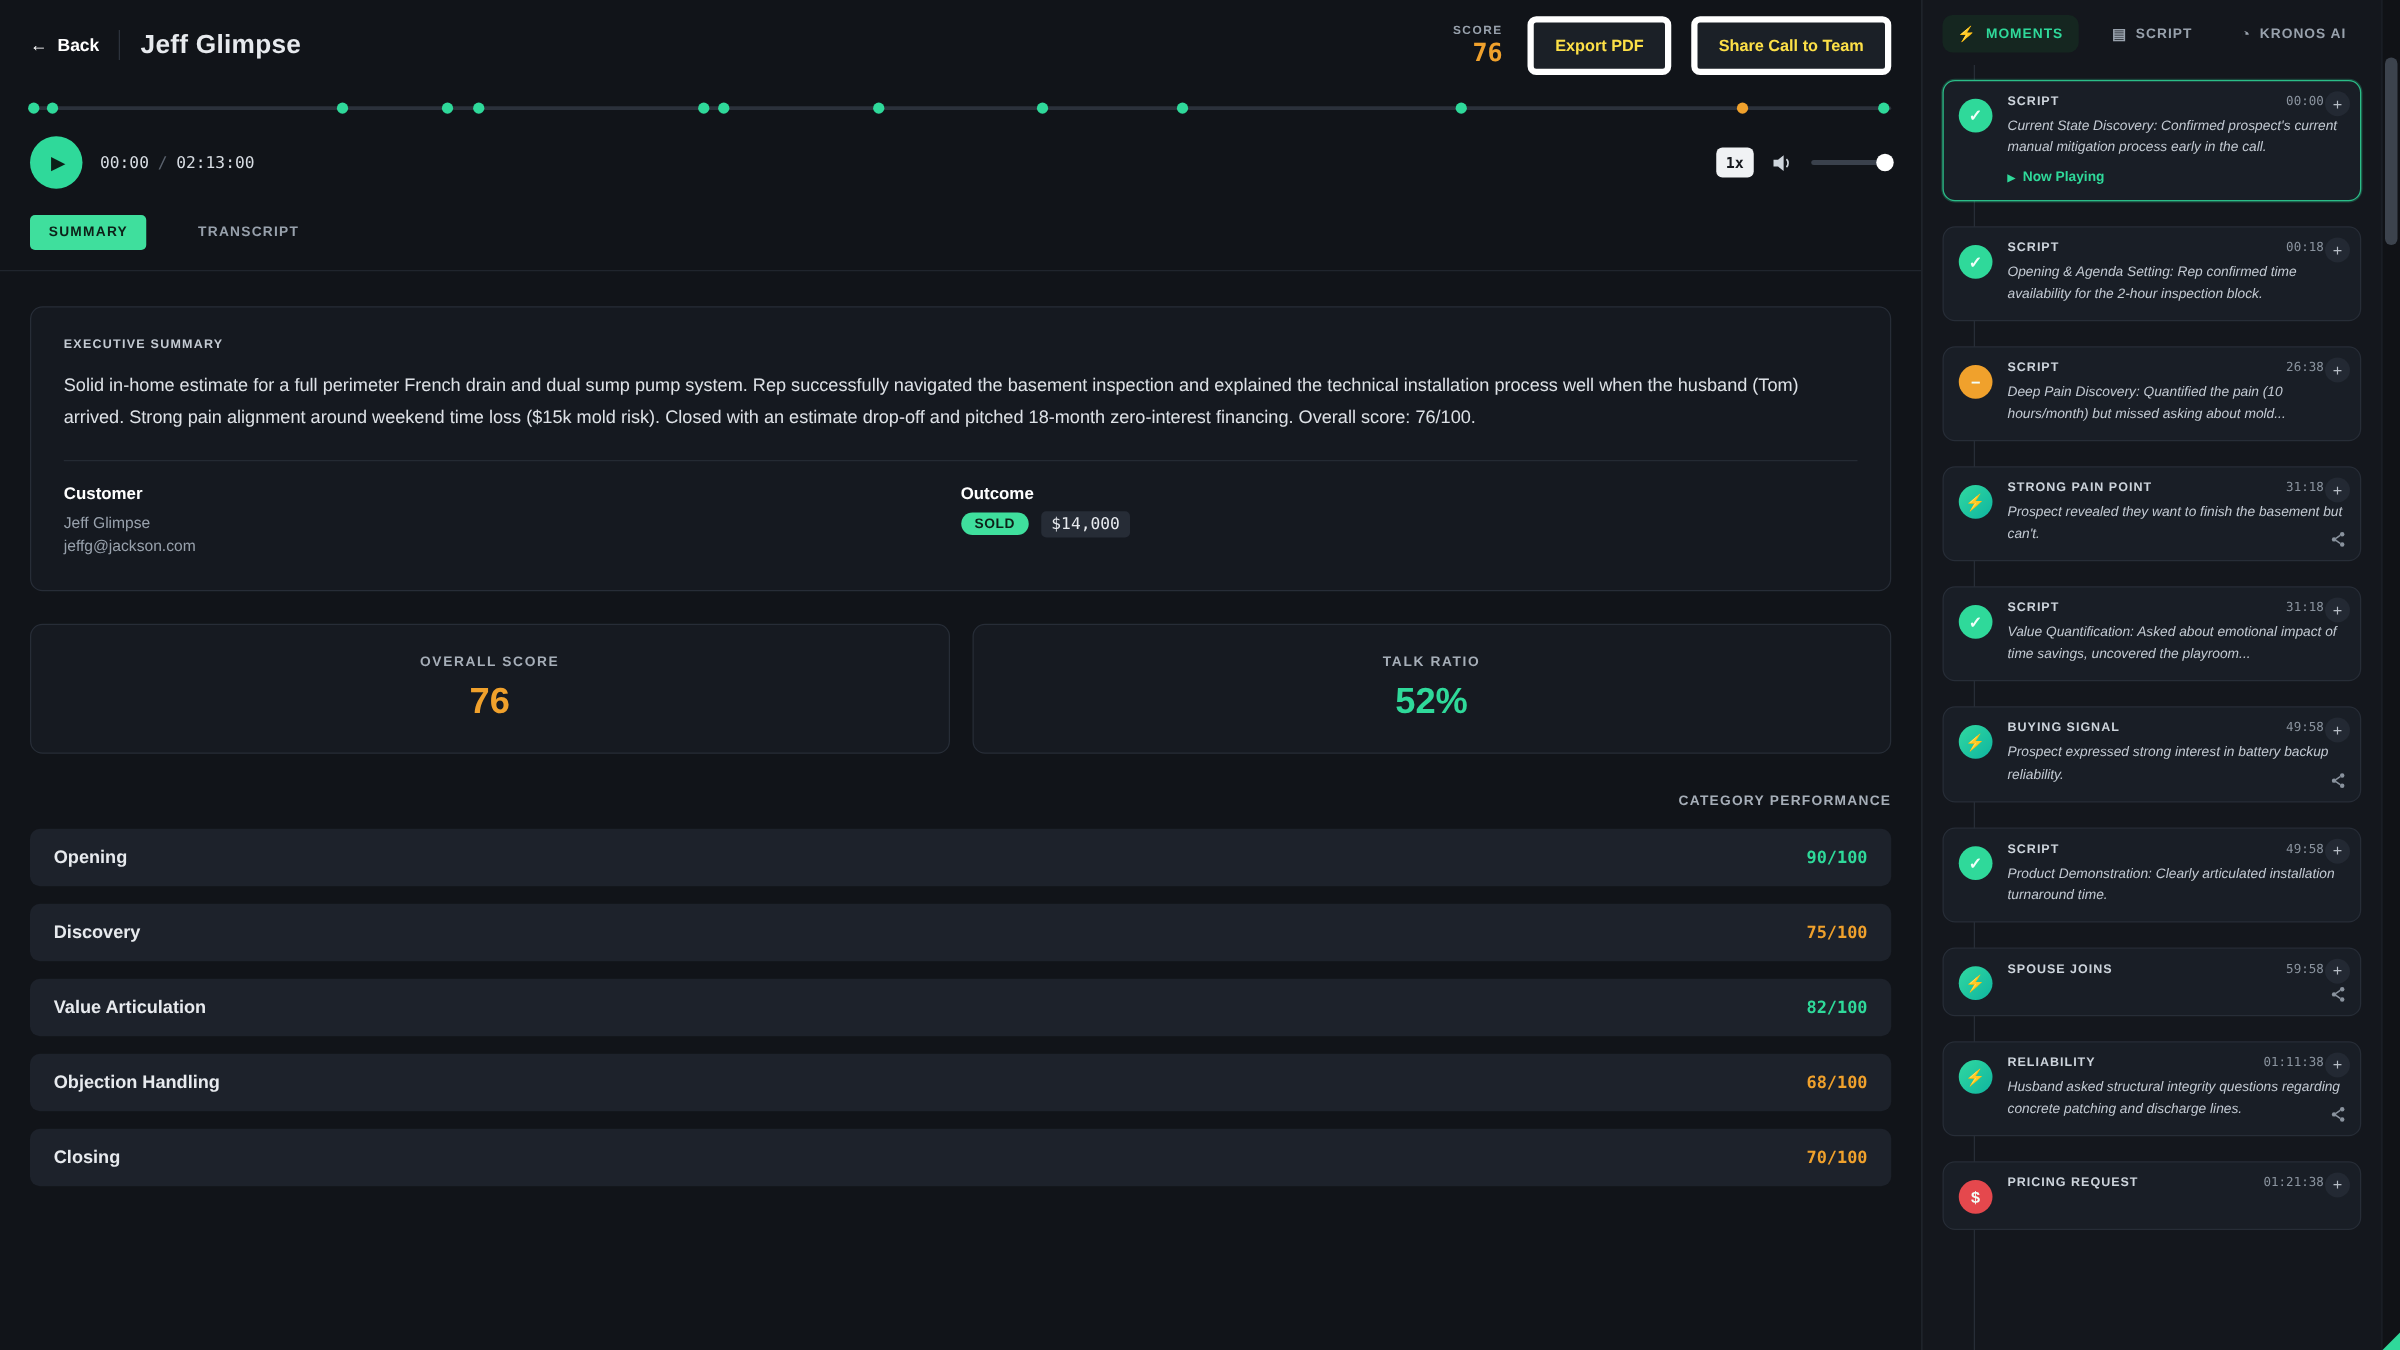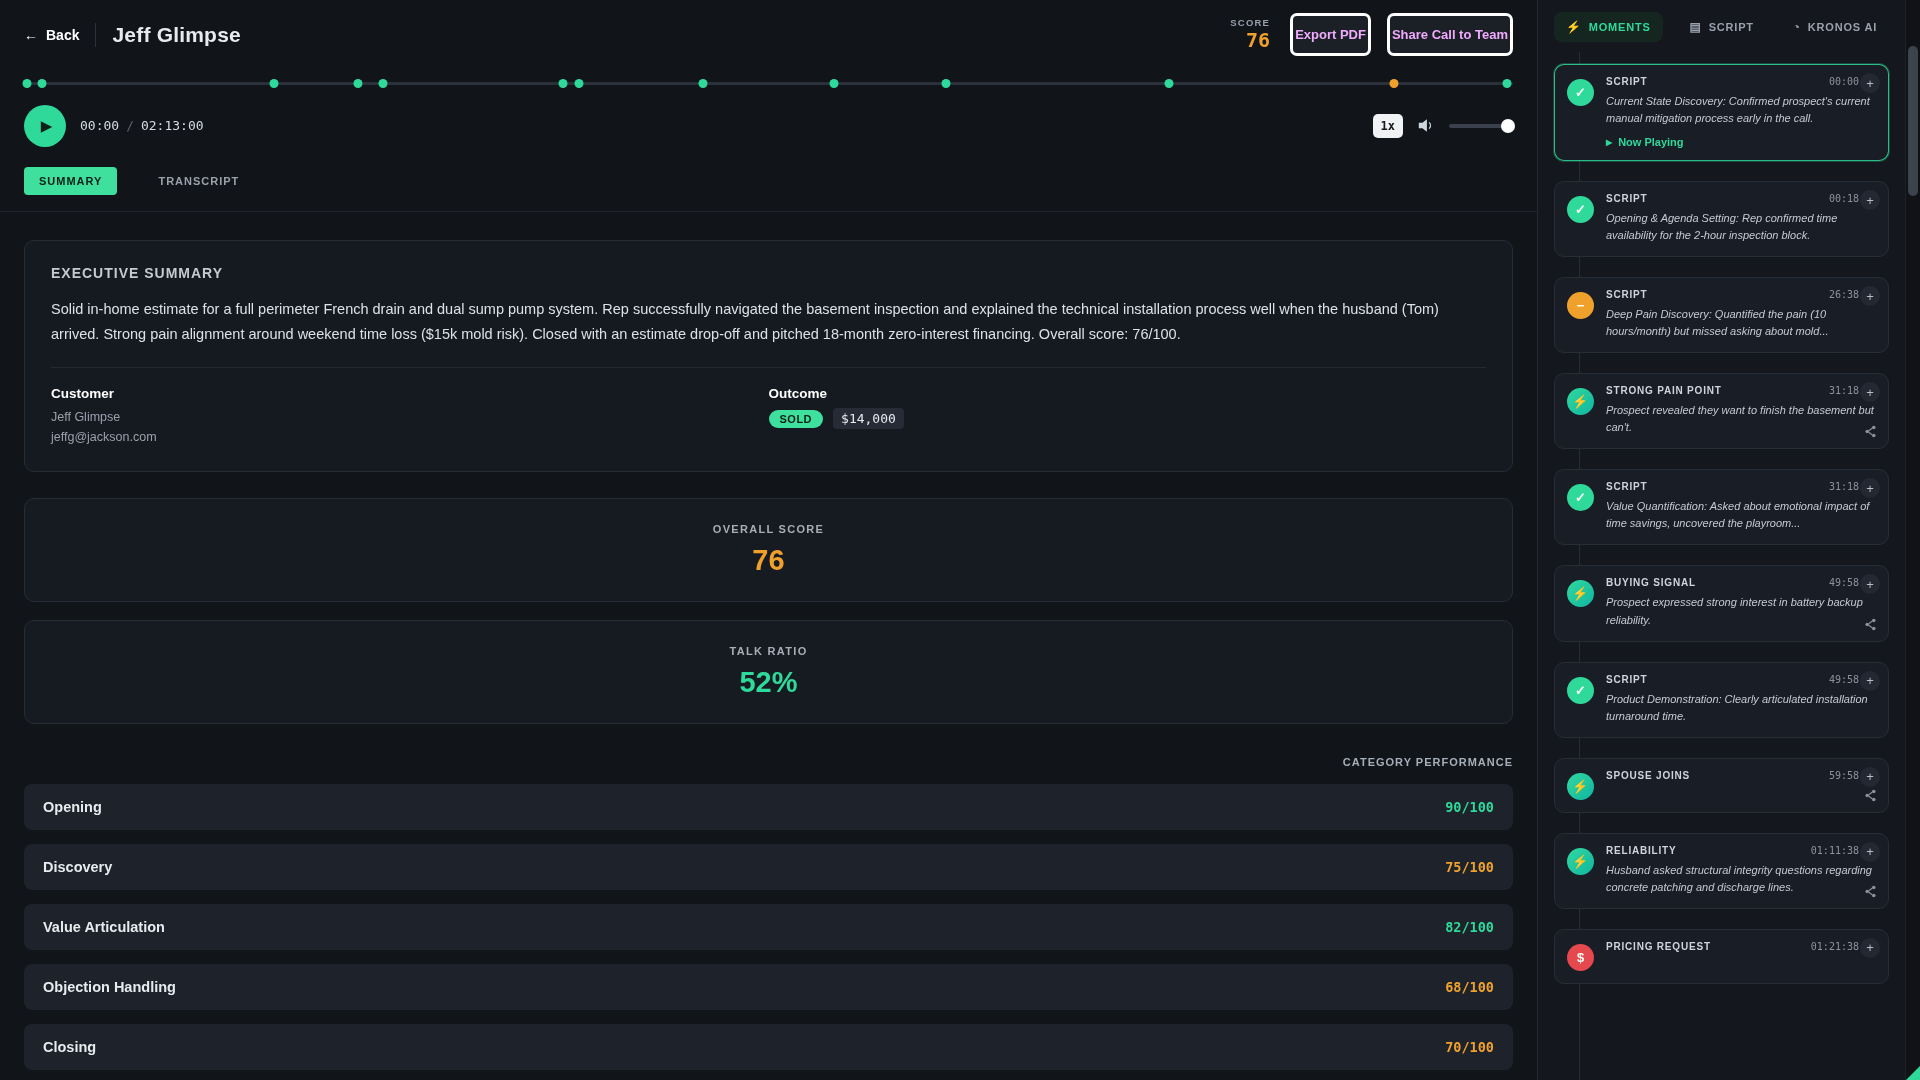--- a/index.html
+++ b/index.html
@@ -20,22 +20,22 @@
   
   header { display:flex; align-items:center; height:72px; padding:0 24px; gap:16px; }
   .back { display:flex; align-items:center; gap:8px; background:none; border:none; color:#fff;
           font:bold 14px "Liberation Sans", sans-serif; cursor:pointer; }
   .vdiv { width:1px; height:24px; background:#2c323c; }
   h1 { font-size:21px; font-weight:bold; letter-spacing:.2px; }
   .spacer { flex:1; }
   .score-block { text-align:right; margin-right:4px; }
   .score-label { font-size:9.5px; font-weight:bold; letter-spacing:1.2px; color:var(--muted); }
   .score-value { font-family:"DejaVu Sans Mono", monospace; font-size:20px; font-weight:bold; color:var(--orange); }
-  .btn { background:#1b2027; border:3px solid #ffffff; border-radius:7px; color:#f0abfc;
-         font:bold 13px "Liberation Sans", sans-serif; padding:11px 2px; cursor:pointer; }
+  .btn { background:#1b2027; border:5px solid #ffffff; border-radius:7px; color:#fde047;
+         font:bold 13px "Liberation Sans", sans-serif; padding:11px 17px; cursor:pointer; }
 
   
   .track { position:relative; margin:4px 24px 0; height:22px; }
   .track-line { position:absolute; left:0; right:0; top:9px; height:3px; background:#2b313b; border-radius:2px; }
   .marker { position:absolute; top:6px; width:9px; height:9px; border-radius:50%; transform:translateX(-50%); }
   .controls { display:flex; align-items:center; gap:14px; margin:8px 24px 0; height:48px; }
   .play { width:42px; height:42px; border-radius:50%; background:var(--green); border:none;
           display:grid; place-items:center; color:#0c2018; font-size:15px; cursor:pointer; padding-left:3px; }
   .time { font-family:"DejaVu Sans Mono", monospace; font-size:13px; color:#d7dce2; }
   .time .sep { margin:0 7px; color:#5b636e; }
@@ -47,33 +47,33 @@
 
   
   .tabbar { display:flex; align-items:center; gap:26px; margin-top:18px; padding:0 24px 16px; border-bottom:1px solid #20252d; }
   .tab { background:none; border:none; color:var(--muted); text-transform:uppercase; cursor:pointer;
          font:bold 11px "Liberation Sans", sans-serif; letter-spacing:1px; padding:8px 15px; border-radius:4px; }
   .tab.active { background:var(--green-bright); color:#0d2018; }
 
   
   .content { padding:28px 24px; overflow:hidden; }
   .exec-card { border:1px solid var(--border); background:#151920; border-radius:10px; padding:24px 26px; }
-  .exec-title { font-size:14px; font-weight:bold; letter-spacing:1px; color:#c3cad2; margin-bottom:16px; }
+  .exec-title { font-size:10px; font-weight:bold; letter-spacing:1px; color:#c3cad2; margin-bottom:16px; }
   .exec-body { font-size:14.5px; color:#dde1e6; line-height:1.75; }
   .exec-divider { height:1px; background:#242a33; margin:20px 0 18px; }
   .exec-cols { display:grid; grid-template-columns:1fr 1fr; }
   .col-label { font-size:13.5px; font-weight:bold; color:#fff; margin-bottom:7px; }
   .cust-line { font-size:12.5px; color:var(--muted); line-height:1.55; }
   .outcome-row { display:flex; align-items:center; gap:10px; margin-top:2px; }
   .sold-badge { background:var(--green-bright); color:#0d2018; font-size:11px; font-weight:bold;
                 letter-spacing:.5px; padding:3px 11px; border-radius:10px; }
   .outcome-value { font-family:"DejaVu Sans Mono", monospace; font-size:13px; color:#e7eaee;
                    background:#262c36; padding:3px 8px; border-radius:4px; }
 
-  .metric-row { display:grid; grid-template-columns:1fr; gap:18px; margin-top:26px; }
+  .metric-row { display:grid; grid-template-columns:1fr 1fr; gap:18px; margin-top:26px; }
   .metric-card { border:1px solid var(--border); background:#161a21; border-radius:10px; height:104px;
                  display:flex; flex-direction:column; align-items:center; justify-content:center; gap:9px; }
   .metric-label { font-size:11px; font-weight:bold; letter-spacing:1.3px; color:#a6aeb8; }
   .metric-value { font-size:29px; font-weight:bold; }
   .metric-value.warn { color:var(--orange); }
   .metric-value.good { color:var(--green); }
 
   .cat-heading { font-size:11px; font-weight:bold; letter-spacing:1px; color:#a6aeb8; margin:32px 0 16px;text-align:right; }
   .cat-row { background:var(--row); border-radius:8px; height:46px; display:flex; align-items:center;
              justify-content:space-between; padding:0 19px; margin-bottom:14px; }

